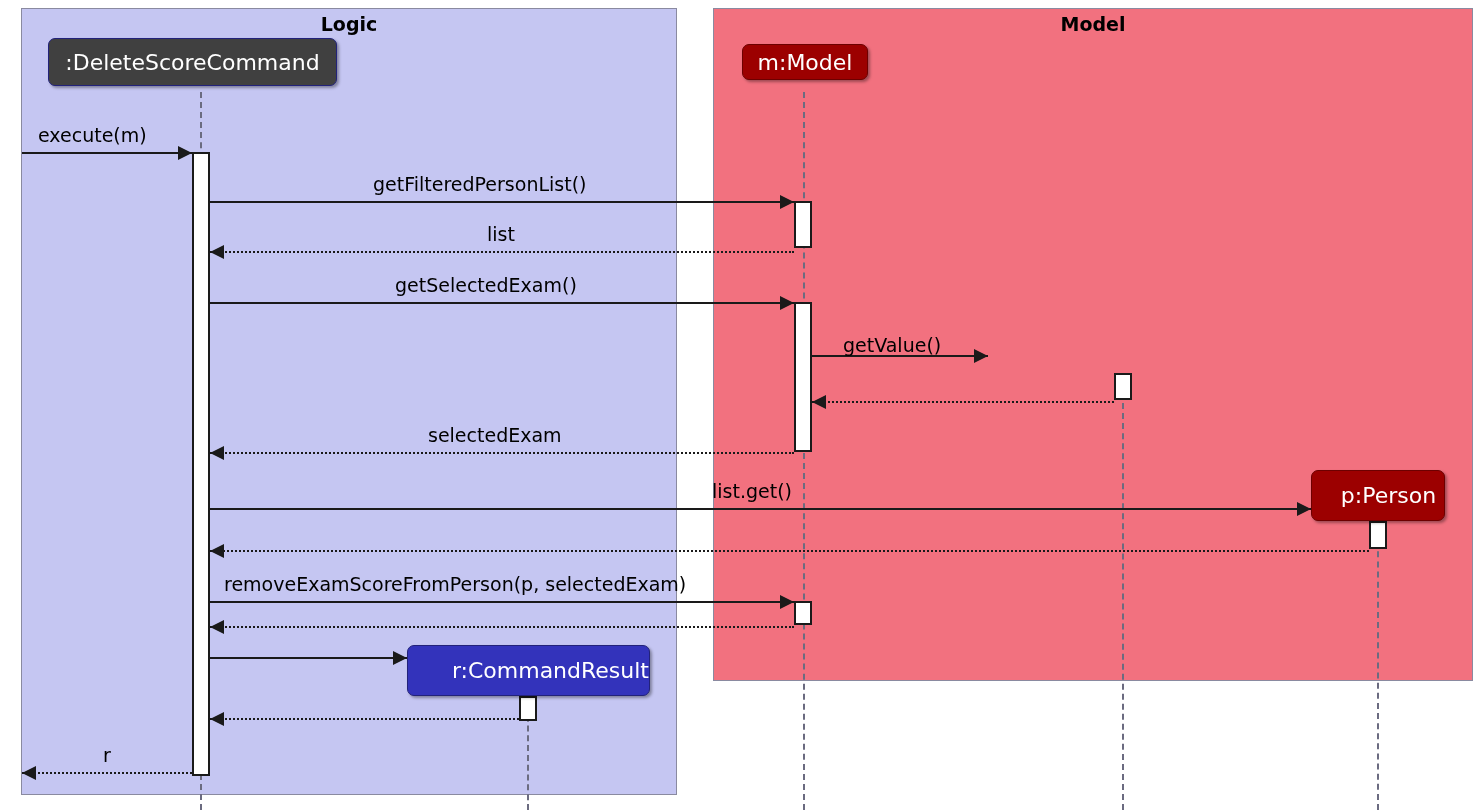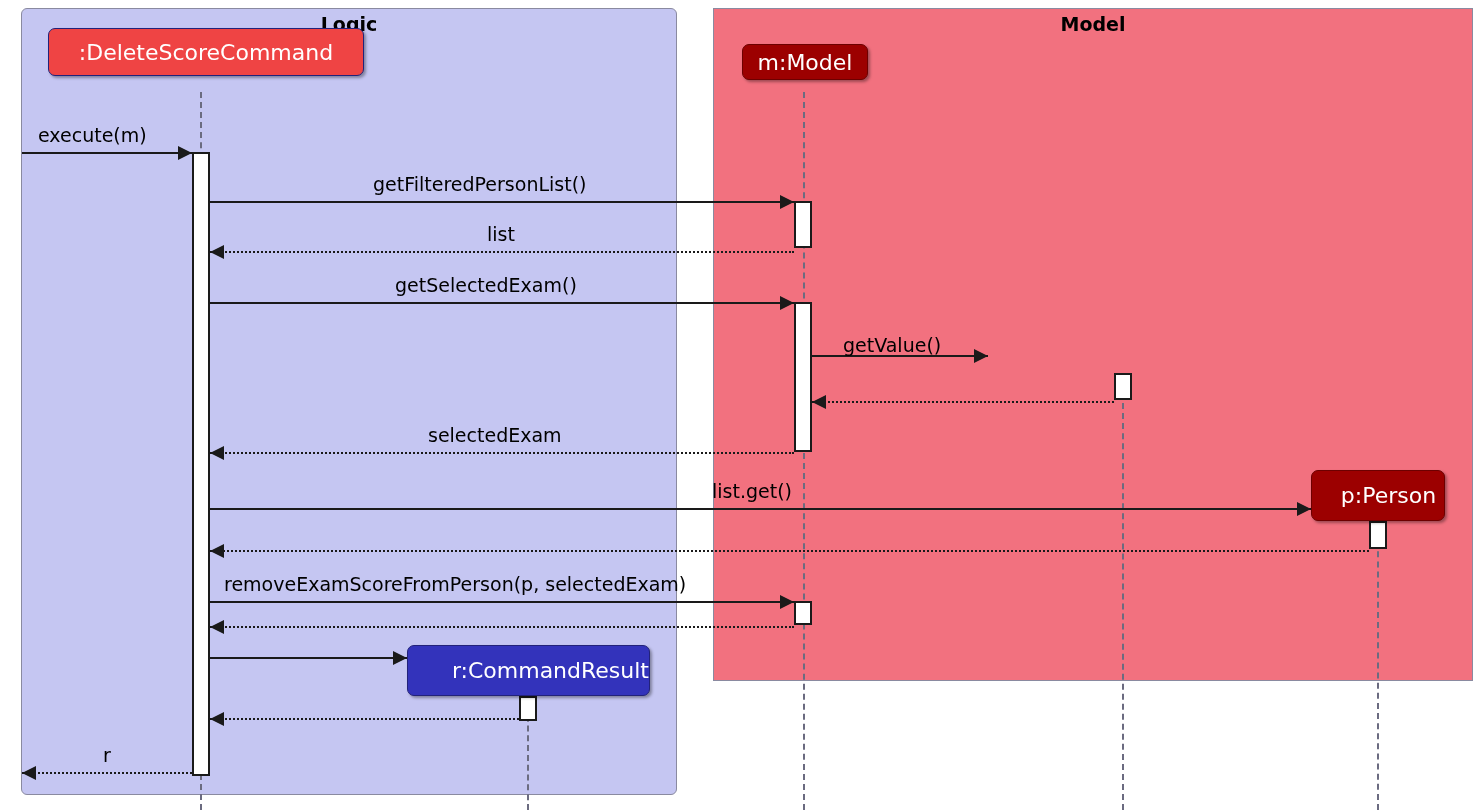--- a/index.html
+++ b/index.html
@@ -104,21 +104,21 @@
     font-size: 19px;
     color: #000000;
     font-family: "DejaVu Sans", sans-serif;
     white-space: nowrap;
   }
 </style>
 </head>
 <body>
 
 <div id="diagram">
-    <div class="partition" style="left: 21px; top: 8px; width: 656px; height: 787px; background: rgb(197, 198, 242); border-color: rgb(138, 138, 160); border-radius: 6px;">
+    <div class="partition" style="left: 21px; top: 8px; width: 656px; height: 787px; background: rgb(197, 198, 242); border-color: rgb(138, 138, 160);">
       <div class="partition-title">Logic</div>
     </div>
     <div class="partition" style="left: 713px; top: 8px; width: 760px; height: 673px; background: rgb(242, 113, 127); border-color: rgb(138, 138, 160);">
       <div class="partition-title">Model</div>
     </div>
     <div class="lifeline" style="left: 200px; top: 92px; height: 718px;"></div>
     <div class="lifeline" style="left: 803px; top: 92px; height: 718px;"></div>
     <div class="lifeline" style="left: 1122px; top: 373px; height: 437px;"></div>
     <div class="lifeline" style="left: 1377px; top: 521px; height: 289px;"></div>
     <div class="lifeline" style="left: 527px; top: 696px; height: 114px;"></div>
@@ -159,21 +159,21 @@
     <div class="msg-line dotted" style="left: 22px; top: 772px; width: 170px;"></div>
     <div class="arrowhead left" style="left: 22px; top: 766px;"></div>
     <div class="msg-label" style="left: 103px; top: 744px;">r</div>
     <div class="activation" style="left: 192px; top: 152px; width: 18px; height: 624px;"></div>
     <div class="activation" style="left: 794px; top: 201px; width: 18px; height: 47px;"></div>
     <div class="activation" style="left: 794px; top: 302px; width: 18px; height: 150px;"></div>
     <div class="activation" style="left: 1114px; top: 373px; width: 18px; height: 27px;"></div>
     <div class="activation" style="left: 1369px; top: 521px; width: 18px; height: 28px;"></div>
     <div class="activation" style="left: 794px; top: 601px; width: 18px; height: 24px;"></div>
     <div class="activation" style="left: 519px; top: 696px; width: 18px; height: 25px;"></div>
-    <div class="participant logic" style="left: 48px; top: 28px; width: 316px; height: 48px; background: #ef4444;">
+    <div class="participant logic" style="left: 48px; top: 38px; width: 289px; height: 48px; background: #404040;">
       <span>:DeleteScoreCommand</span>
     </div>
     <div class="participant model" style="left: 742px; top: 44px; width: 126px; height: 36px; background: rgb(156, 0, 0);">
       <span>m:Model</span>
     </div>
     <div class="participant model" style="left: 1311px; top: 470px; width: 134px; height: 51px; background: rgb(156, 0, 0); padding-left: 21px;">
       <span>p:Person</span>
     </div>
     <div class="participant logic" style="left: 407px; top: 645px; width: 243px; height: 51px; background: rgb(51, 51, 187); justify-content: flex-end;">
       <span>r:CommandResult</span>

